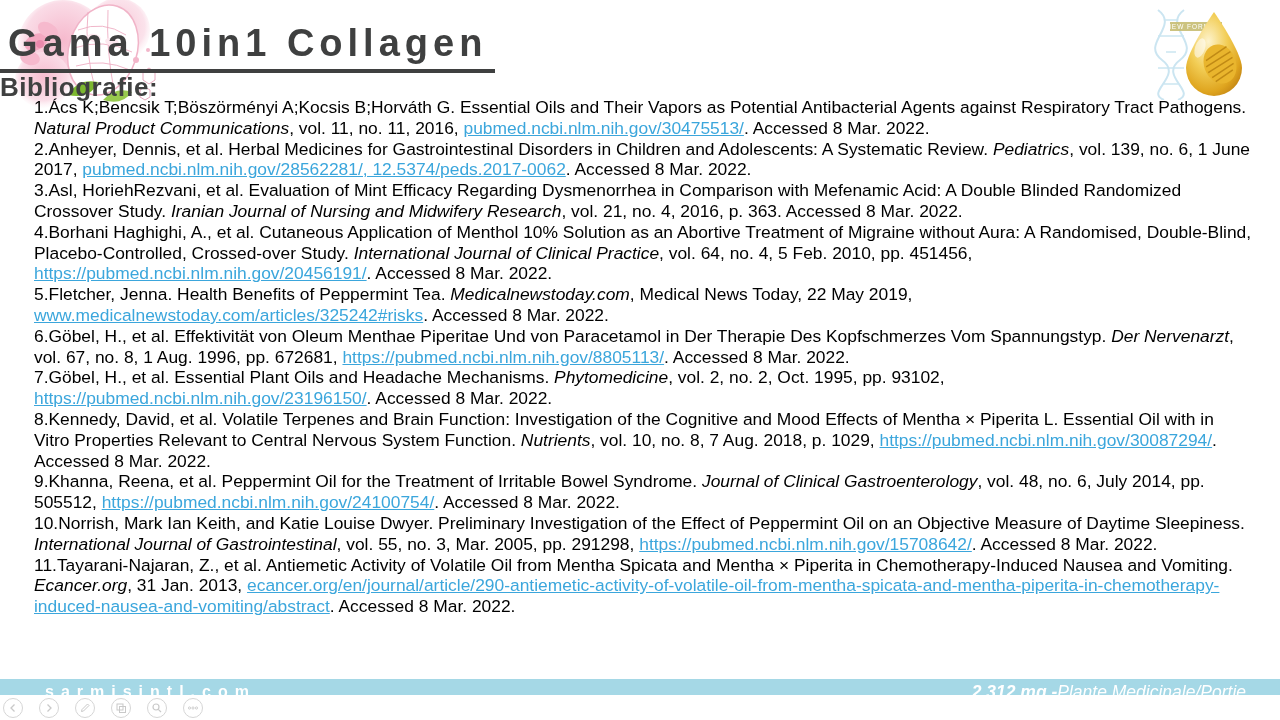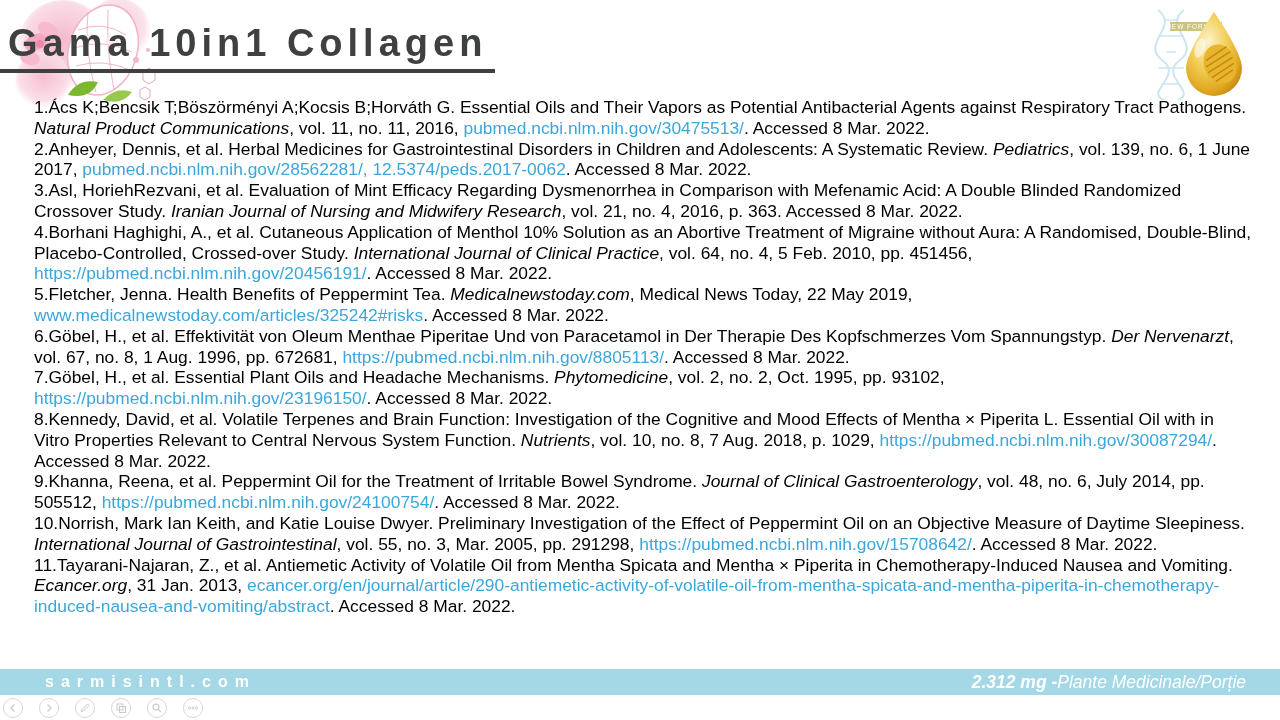--- a/index.html
+++ b/index.html
@@ -17,23 +17,23 @@
   
   .logo-left  { position:absolute; left:8px;  top:0px; width:185px; height:108px; z-index:1; }
   .logo-right { position:absolute; right:18px; top:4px; width:122px; height:96px; z-index:1; }
   
   .bib {
     position:absolute; left:34px; top:97px; width:1220px;
     font-size:17.4px; line-height:20.8px; color:#000000; z-index:3;
   }
   .bib p { margin:0; padding:0; }
   .it { font-style:italic;text-align:right; }
-  a.cit { color:#3BA6DC; cursor:pointer; }
+  a.cit { color:#3BA6DC; text-decoration:underline; cursor:pointer; }
   
-  .footer-bar { position:absolute; left:0; right:0; bottom:25px; height:26px; background:#A5D8E6; color:#ffffff; z-index:4;text-decoration:underline; }
+  .footer-bar { position:absolute; left:0; right:0; bottom:25px; height:16px; background:#A5D8E6; color:#ffffff; z-index:4;text-decoration:underline; }
   .site { position:absolute; left:45px; top:0; line-height:26px; font-size:16px; letter-spacing:7px; font-weight:bold; }
   .dosage { position:absolute; right:34px; top:0; line-height:26px; font-size:17.5px; font-style:italic; }
   .dosage .amt { font-weight:bold; }
   
   .toolbar { position:absolute; left:3px; bottom:2px; display:flex; gap:16px; z-index:4; }
   .tb-btn {
     width:20px; height:20px; border-radius:50%; border:1px solid #d6d6d6; background:#ffffff;
     display:flex; align-items:center; justify-content:center; padding:0; cursor:pointer;
   }
   .tb-btn svg { display:block; }
@@ -103,20 +103,21 @@
         <path d="M74,8 C74,8 46,48 46,64 a28,28 0 0 0 56,0 C102,48 74,8 74,8 Z" fill="url(#gold)"></path>
         <ellipse cx="80" cy="60" rx="16" ry="20" fill="#e9b52d" transform="rotate(-20 80 60)"></ellipse>
         <path d="M68,52 L92,46 M66,58 L94,52 M66,64 L94,58 M68,70 L93,64 M70,75 L90,70" stroke="#c08a15" stroke-width="1.5" fill="none" transform="rotate(-20 80 60)"></path>
         <ellipse cx="60" cy="44" rx="5" ry="10" fill="#ffffff" opacity="0.55" transform="rotate(18 60 44)"></ellipse>
       </g>
     </svg>
   </div>
 
   <div class="header">
     <div><span class="title">Gama 10in1 Collagen</span></div>
+    <div class="subtitle">Bibliografie:</div>
   </div>
 
   <div class="bib">
       <p><span>1.Ács K;Bencsik T;Böszörményi A;Kocsis B;Horváth G. Essential Oils and Their Vapors as Potential Antibacterial Agents against Respiratory Tract Pathogens. </span><span class="it">Natural Product Communications</span><span>, vol. 11, no. 11, 2016, </span><a class="cit">pubmed.ncbi.nlm.nih.gov/30475513/</a><span>. Accessed 8 Mar. 2022.</span></p>
       <p><span>2.Anheyer, Dennis, et al. Herbal Medicines for Gastrointestinal Disorders in Children and Adolescents: A Systematic Review. </span><span class="it">Pediatrics</span><span>, vol. 139, no. 6, 1 June 2017, </span><a class="cit">pubmed.ncbi.nlm.nih.gov/28562281/, 12.5374/peds.2017-0062</a><span>. Accessed 8 Mar. 2022.</span></p>
       <p><span>3.Asl, HoriehRezvani, et al. Evaluation of Mint Efficacy Regarding Dysmenorrhea in Comparison with Mefenamic Acid: A Double Blinded Randomized Crossover Study. </span><span class="it">Iranian Journal of Nursing and Midwifery Research</span><span>, vol. 21, no. 4, 2016, p. 363. Accessed 8 Mar. 2022.</span></p>
       <p><span>4.Borhani Haghighi, A., et al. Cutaneous Application of Menthol 10% Solution as an Abortive Treatment of Migraine without Aura: A Randomised, Double-Blind, Placebo-Controlled, Crossed-over Study. </span><span class="it">International Journal of Clinical Practice</span><span>, vol. 64, no. 4, 5 Feb. 2010, pp. 451456, </span><a class="cit">https://pubmed.ncbi.nlm.nih.gov/20456191/</a><span>. Accessed 8 Mar. 2022.</span></p>
       <p><span>5.Fletcher, Jenna. Health Benefits of Peppermint Tea. </span><span class="it">Medicalnewstoday.com</span><span>, Medical News Today, 22 May 2019, </span><a class="cit">www.medicalnewstoday.com/articles/325242#risks</a><span>. Accessed 8 Mar. 2022.</span></p>
       <p><span>6.Göbel, H., et al. Effektivität von Oleum Menthae Piperitae Und von Paracetamol in Der Therapie Des Kopfschmerzes Vom Spannungstyp. </span><span class="it">Der Nervenarzt</span><span>, vol. 67, no. 8, 1 Aug. 1996, pp. 672681, </span><a class="cit">https://pubmed.ncbi.nlm.nih.gov/8805113/</a><span>. Accessed 8 Mar. 2022.</span></p>
       <p><span>7.Göbel, H., et al. Essential Plant Oils and Headache Mechanisms. </span><span class="it">Phytomedicine</span><span>, vol. 2, no. 2, Oct. 1995, pp. 93102, </span><a class="cit">https://pubmed.ncbi.nlm.nih.gov/23196150/</a><span>. Accessed 8 Mar. 2022.</span></p>

